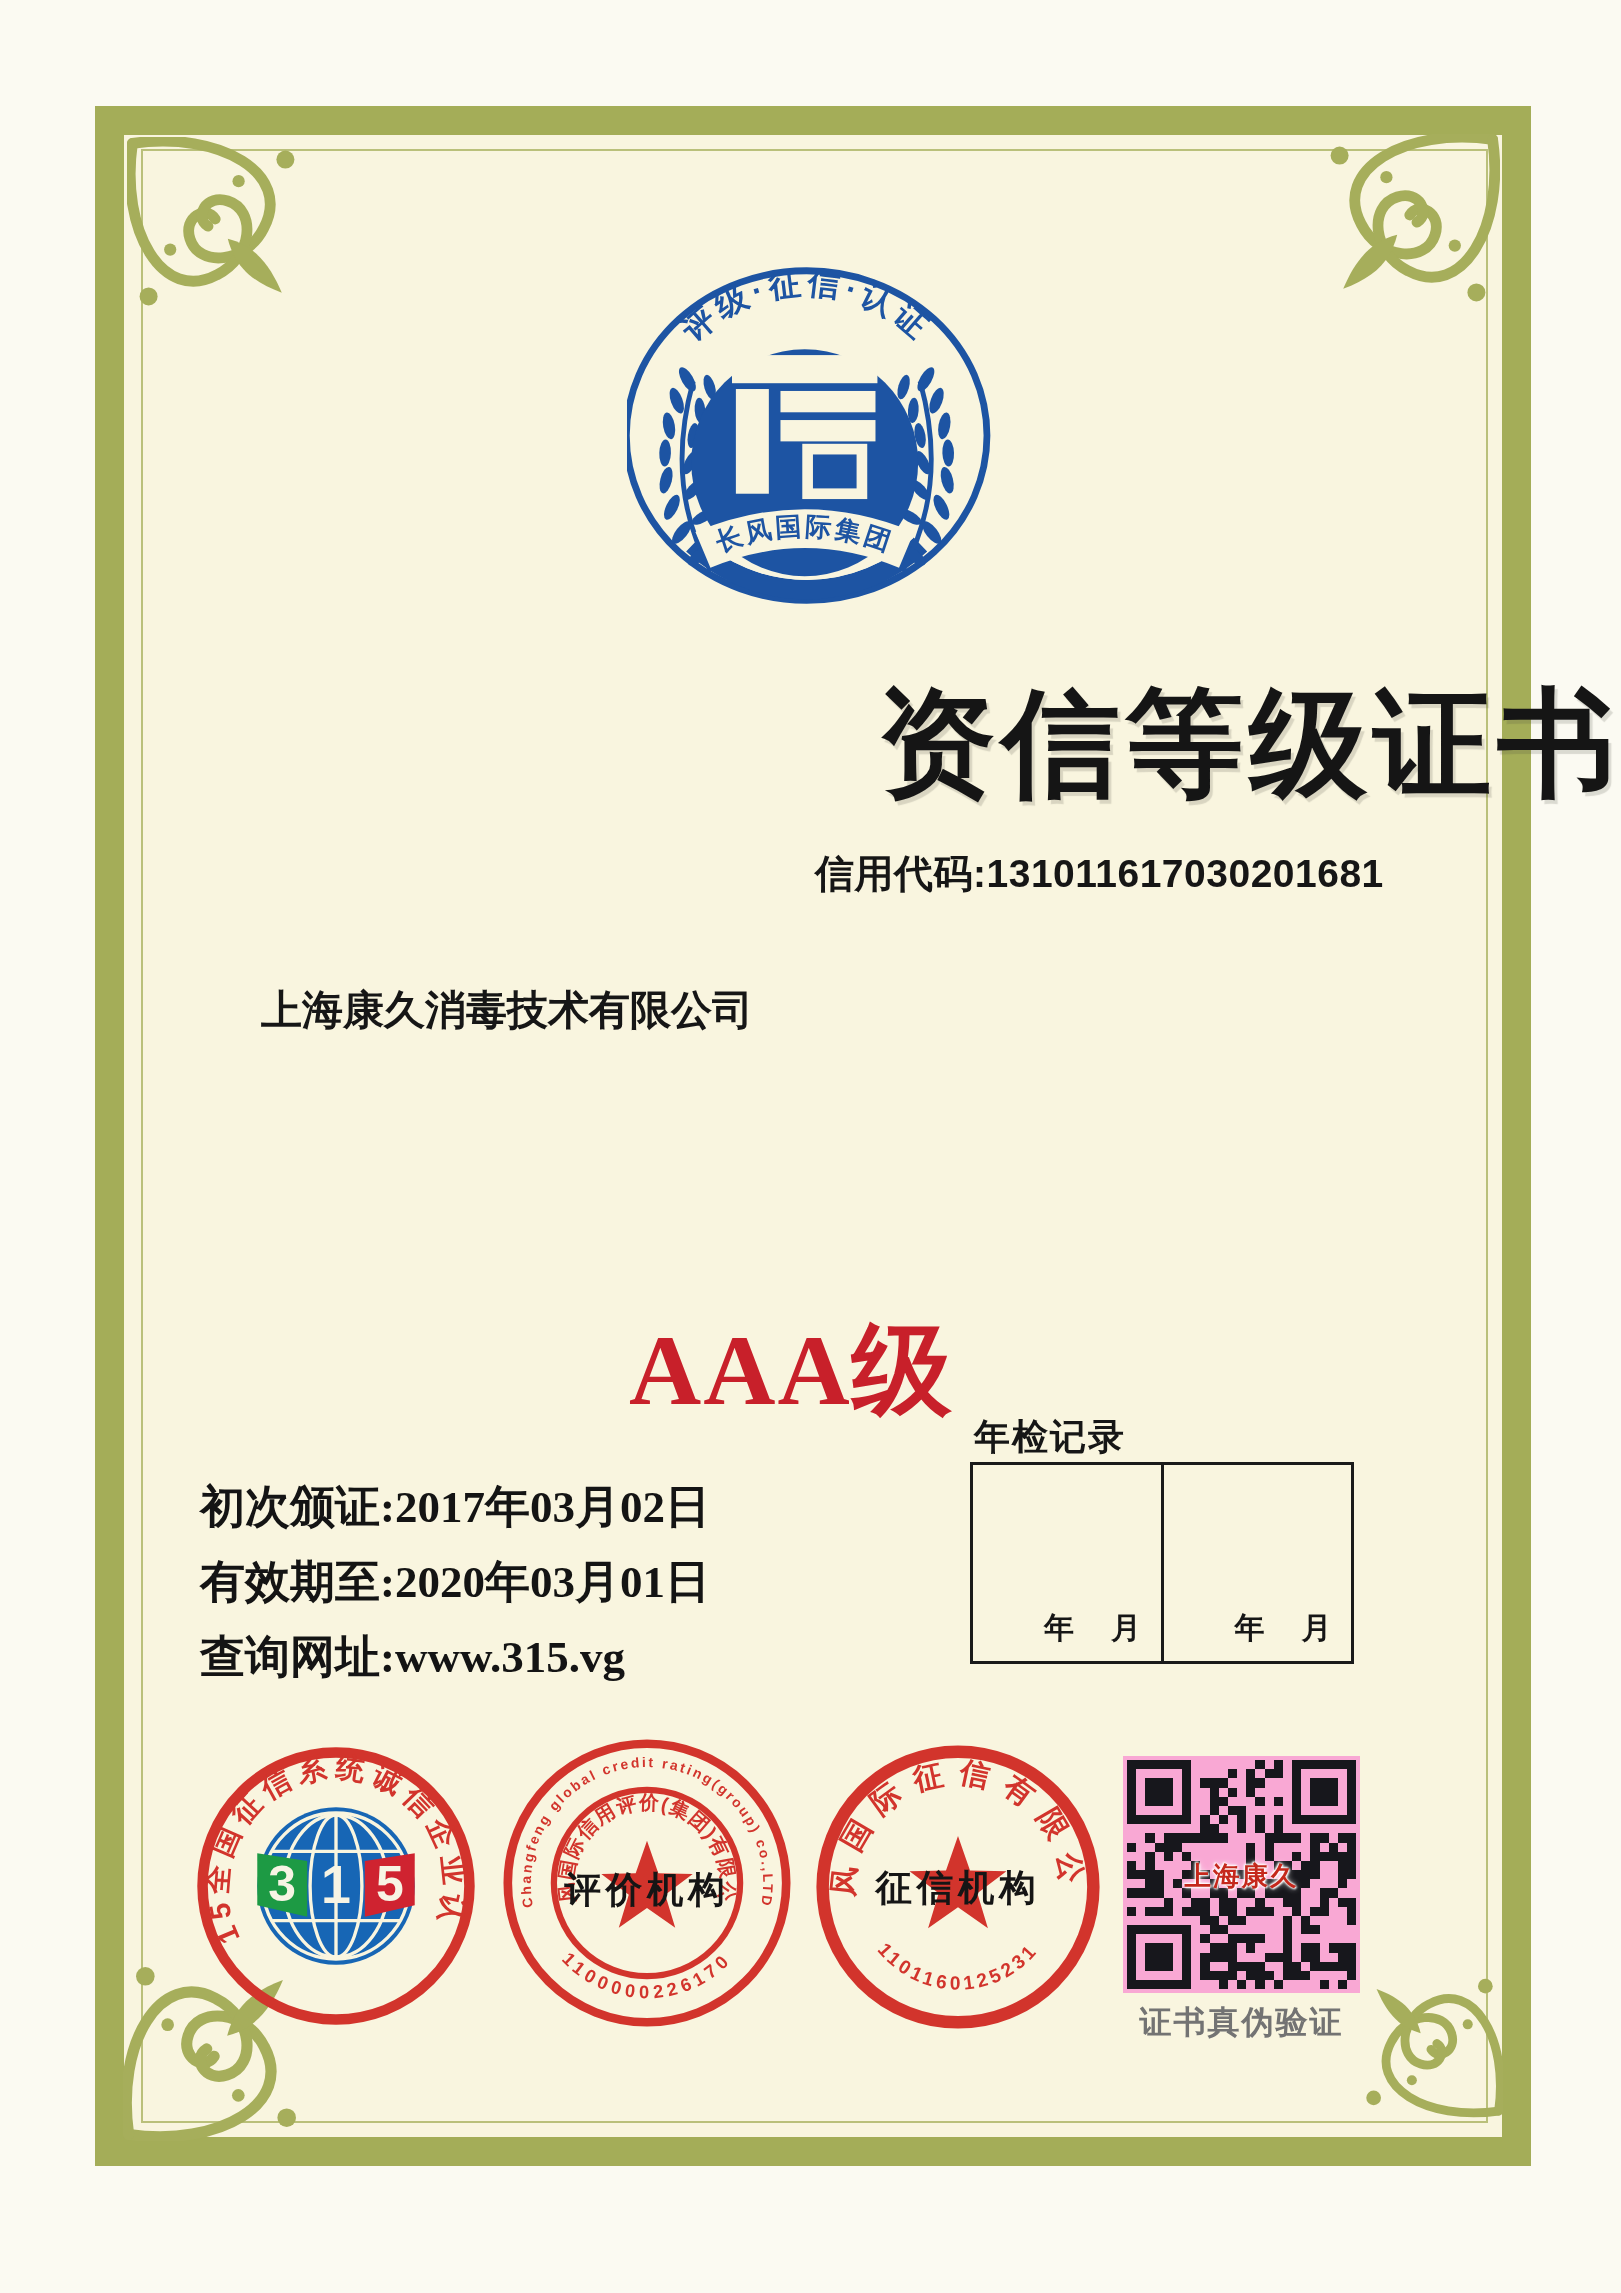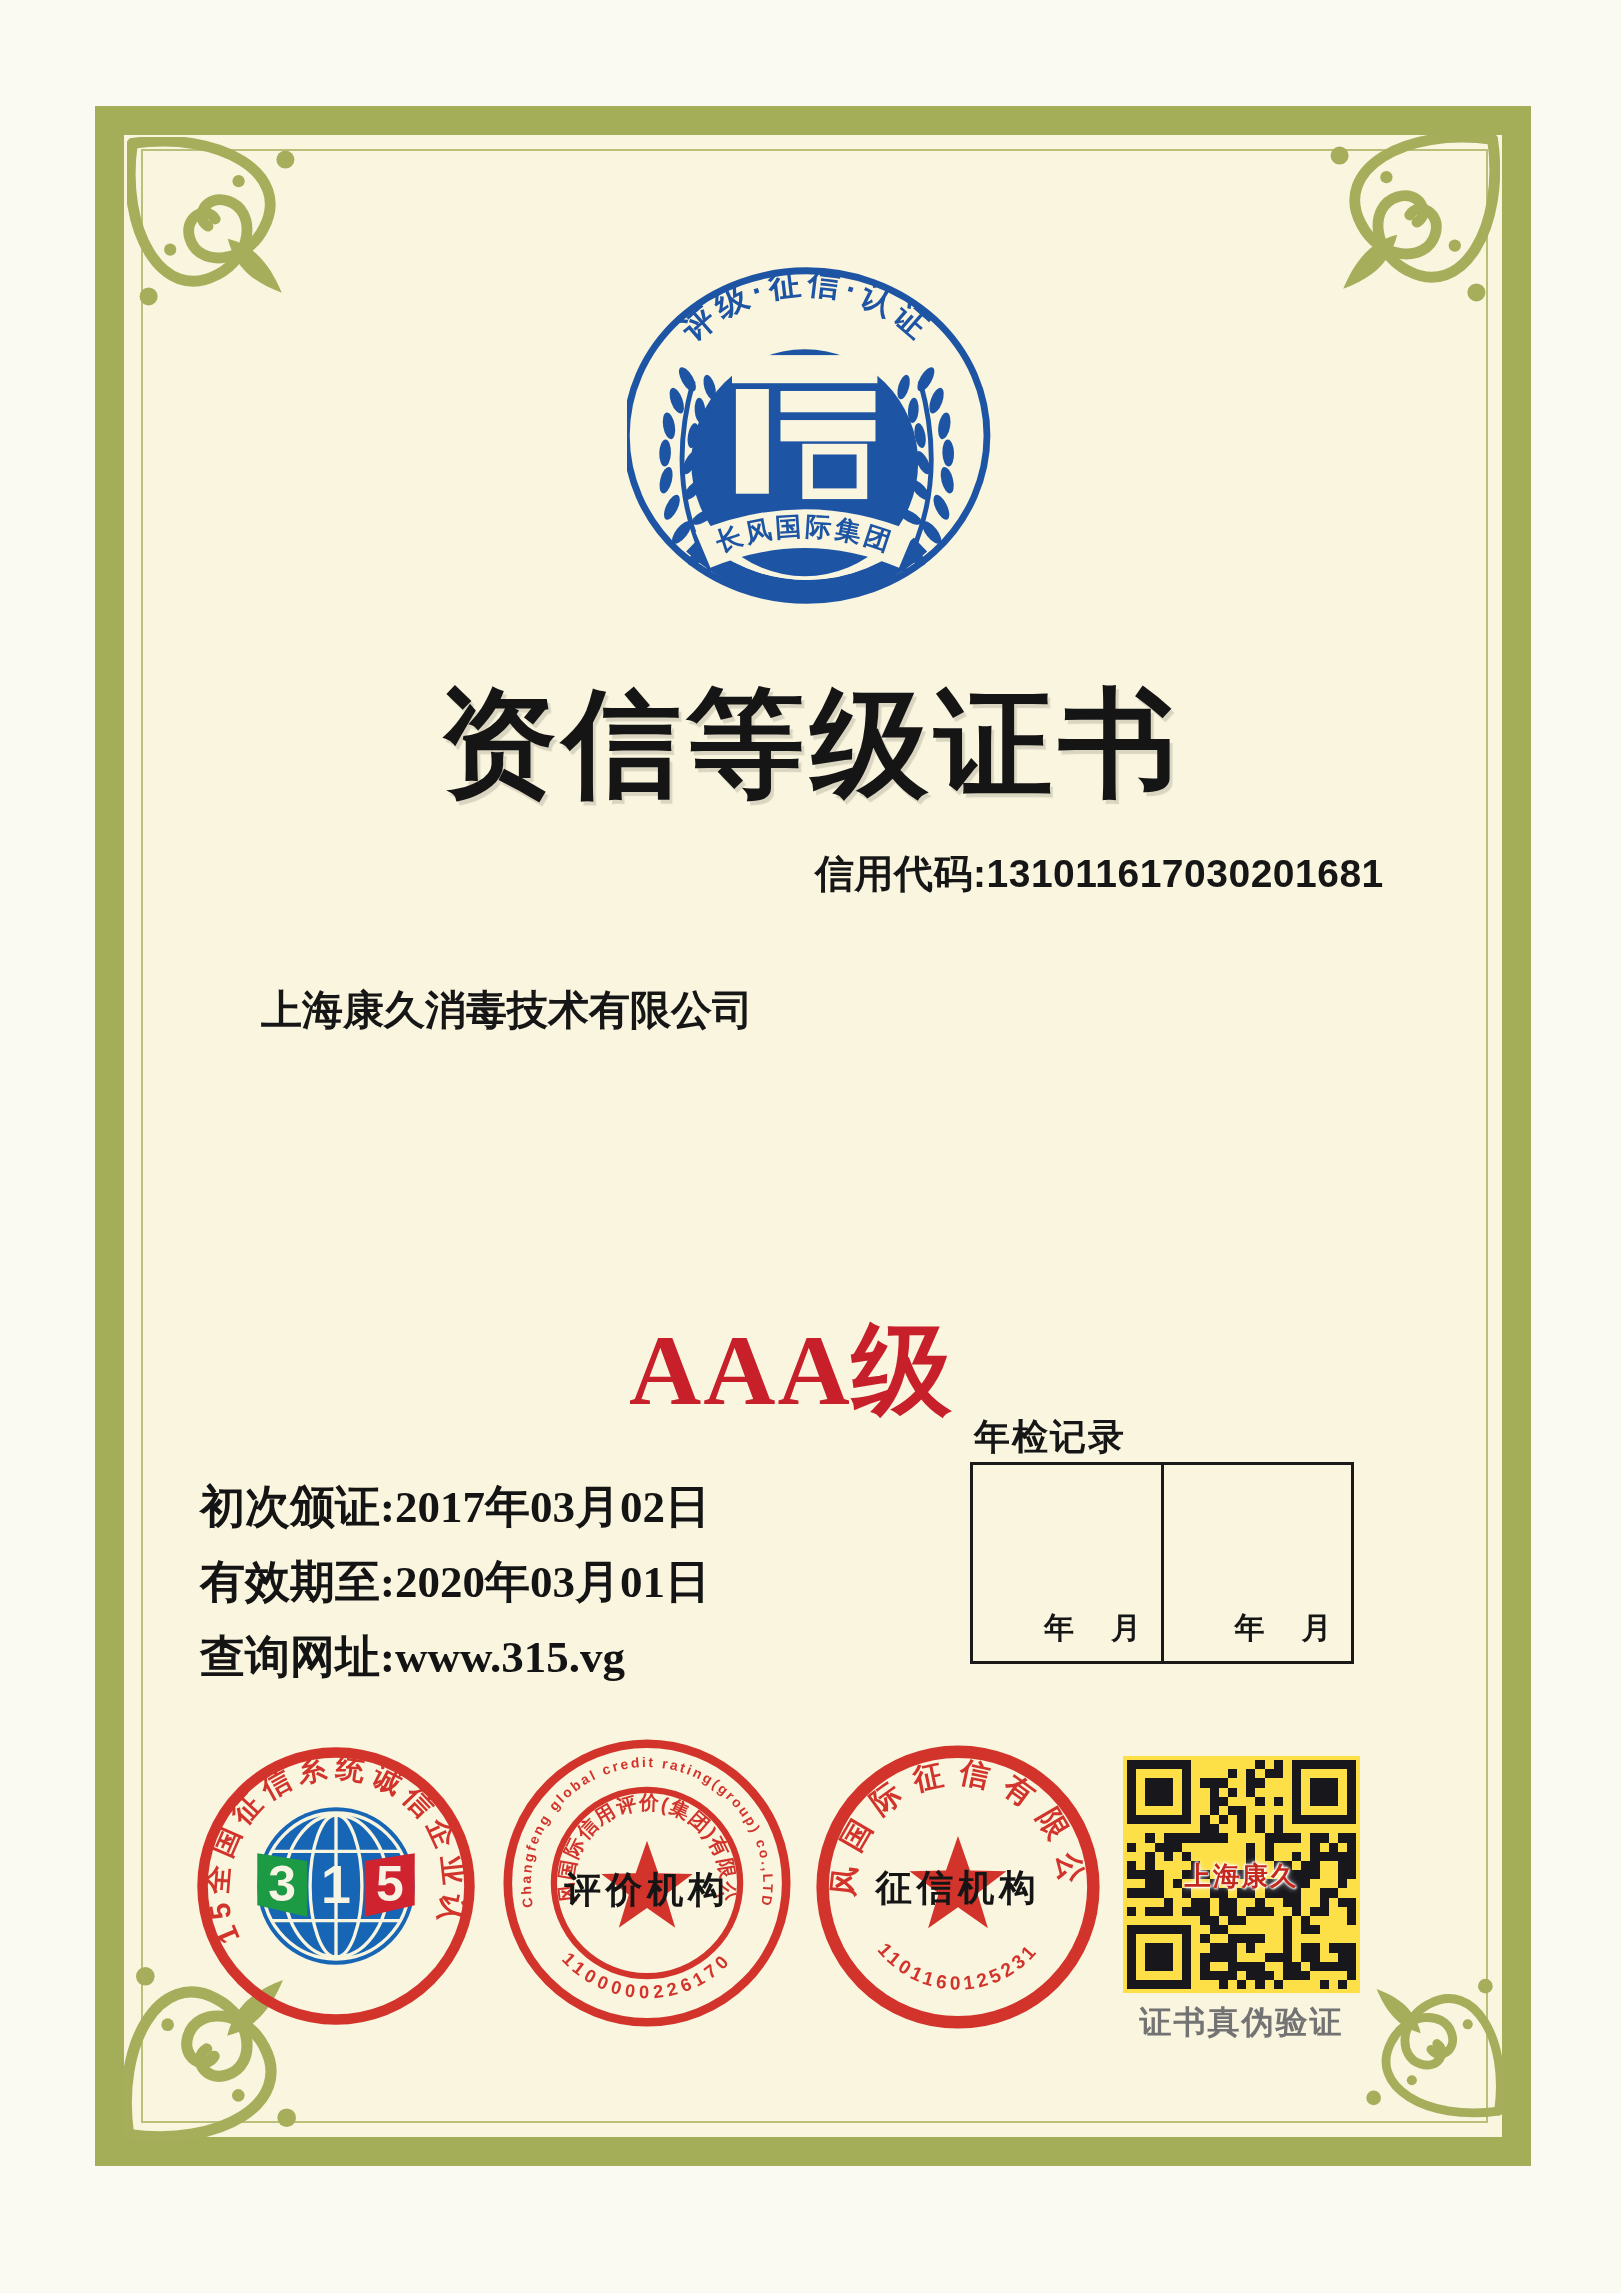--- a/index.html
+++ b/index.html
@@ -20,21 +20,21 @@
   
   .fl{position:absolute;}
   .fl-tl{left:127px;top:137px;width:180px;height:182px;}
   .fl-tr{left:1316px;top:134px;width:184px;height:180px;transform:scaleX(-1);}
   .fl-bl{left:123px;top:1953px;width:186px;height:188px;transform:scaleY(-1);}
   .fl-br{left:1356px;top:1950px;width:147px;height:184px;transform:scale(-1,-1);}
   
   .emblem{position:absolute;left:627px;top:263px;width:369px;height:349px;}
   
   .title{
-    position:absolute;left:0;top:682px;width:100%;text-align:center;
+    position:absolute;left:0;top:682px;width:100%;text-align:right;
     font-size:118px;font-weight:900;letter-spacing:5.9px;line-height:1.05;
     color:#151515;text-shadow:2.9px 3.9px 1px rgba(70,70,60,.18);
   }
   .credit-code{
     position:absolute;left:815px;top:847px;font-size:39px;font-weight:700;
     letter-spacing:0.5px;white-space:nowrap;
   }
   .company{
     position:absolute;left:261px;top:983px;font-size:41px;font-weight:700;white-space:nowrap;
   }
@@ -68,21 +68,21 @@
     font-family:"Liberation Serif","DejaVu Serif",serif;font-weight:700;
     font-size:45px;line-height:75px;color:#141414;
   }
   .issuance .line{white-space:nowrap;}
   .stamp{position:absolute;}
   .stamp-315{left:192px;top:1742px;width:288px;height:288px;}
   .stamp-rating{left:503px;top:1739px;width:288px;height:288px;}
   .stamp-credit{left:814px;top:1743px;width:288px;height:288px;}
   .qr-block{
     position:absolute;left:1123px;top:1756px;width:237px;height:237px;
-    background:#fde047;
+    background:#f9a8d4;
   }
   .qr-block svg{position:absolute;inset:3.9px;}
   .qr-overlay{
     position:absolute;left:0;right:0;top:102px;text-align:center;
     font-family:"Liberation Serif","DejaVu Serif",serif;font-weight:700;
     font-size:26.5px;color:#c5281c;letter-spacing:2px;
     text-shadow:0 0 2.9px #fff,0 0 5.9px #fff,1px 1px 2px #fff,-1px -1px 2px #fff;
   }
   .qr-caption{
     position:absolute;left:1115px;top:2001px;width:253px;text-align:center;

